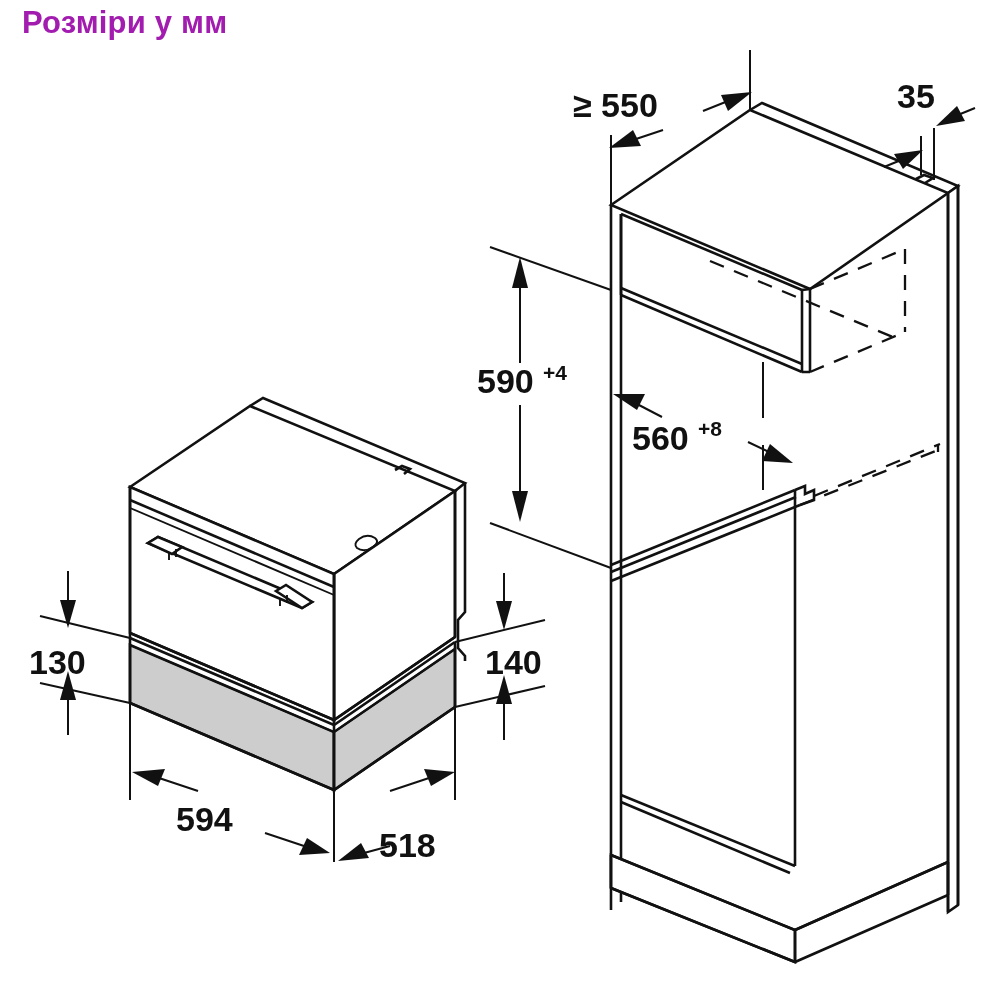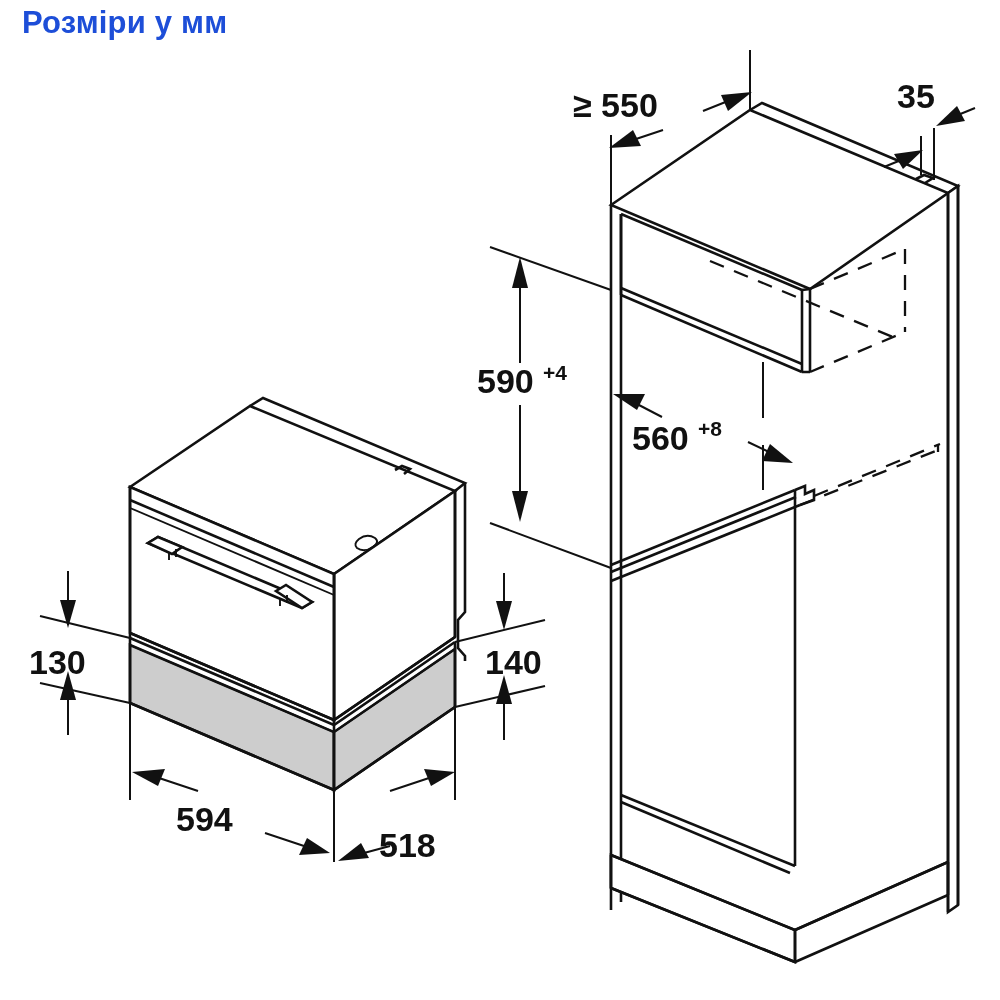--- a/index.html
+++ b/index.html
@@ -20,21 +20,21 @@
     height: 1000px;
     background: #ffffff;
   }
   #page-title {
     position: absolute;
     left: 22px;
     top: 5px;
     font-family: "Liberation Sans", sans-serif;
     font-size: 31px;
     font-weight: bold;
-    color: #1d4ed8;
+    color: #a21caf;
     letter-spacing: 0.2px;
     white-space: nowrap;
   }
   svg#diagram {
     position: absolute;
     left: 0;
     top: 0;
     width: 1000px;
     height: 1000px;
   }

